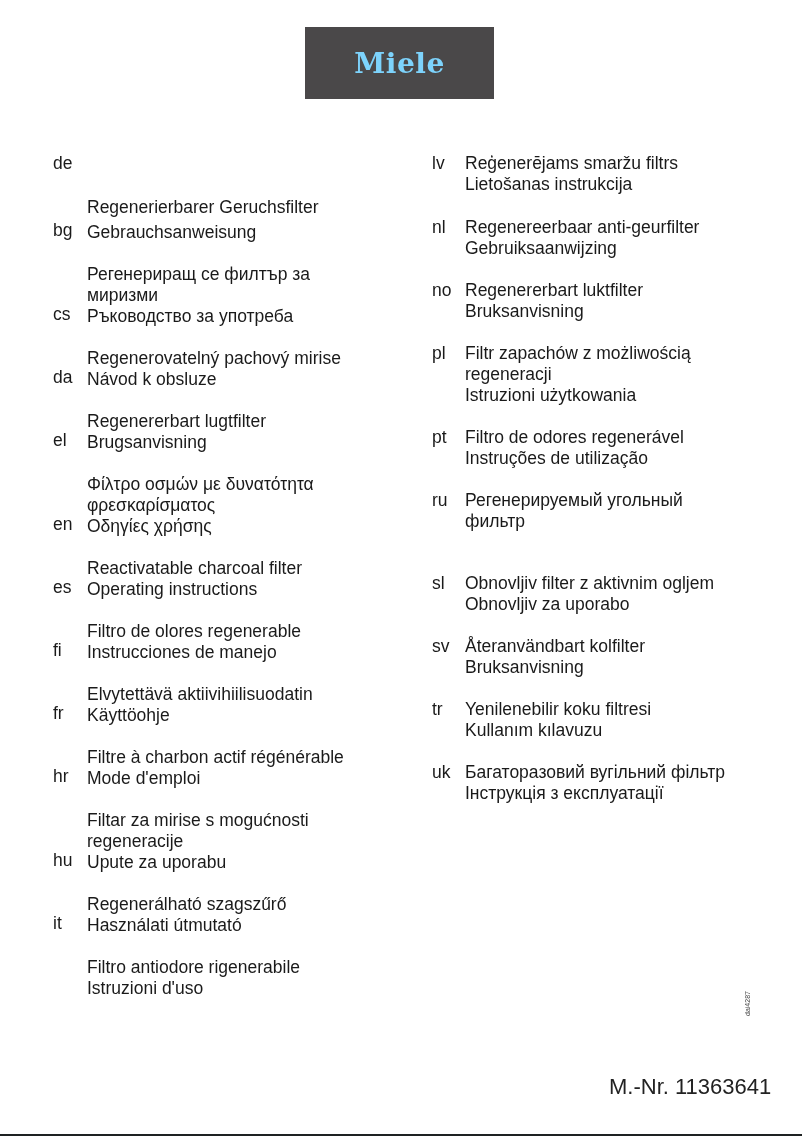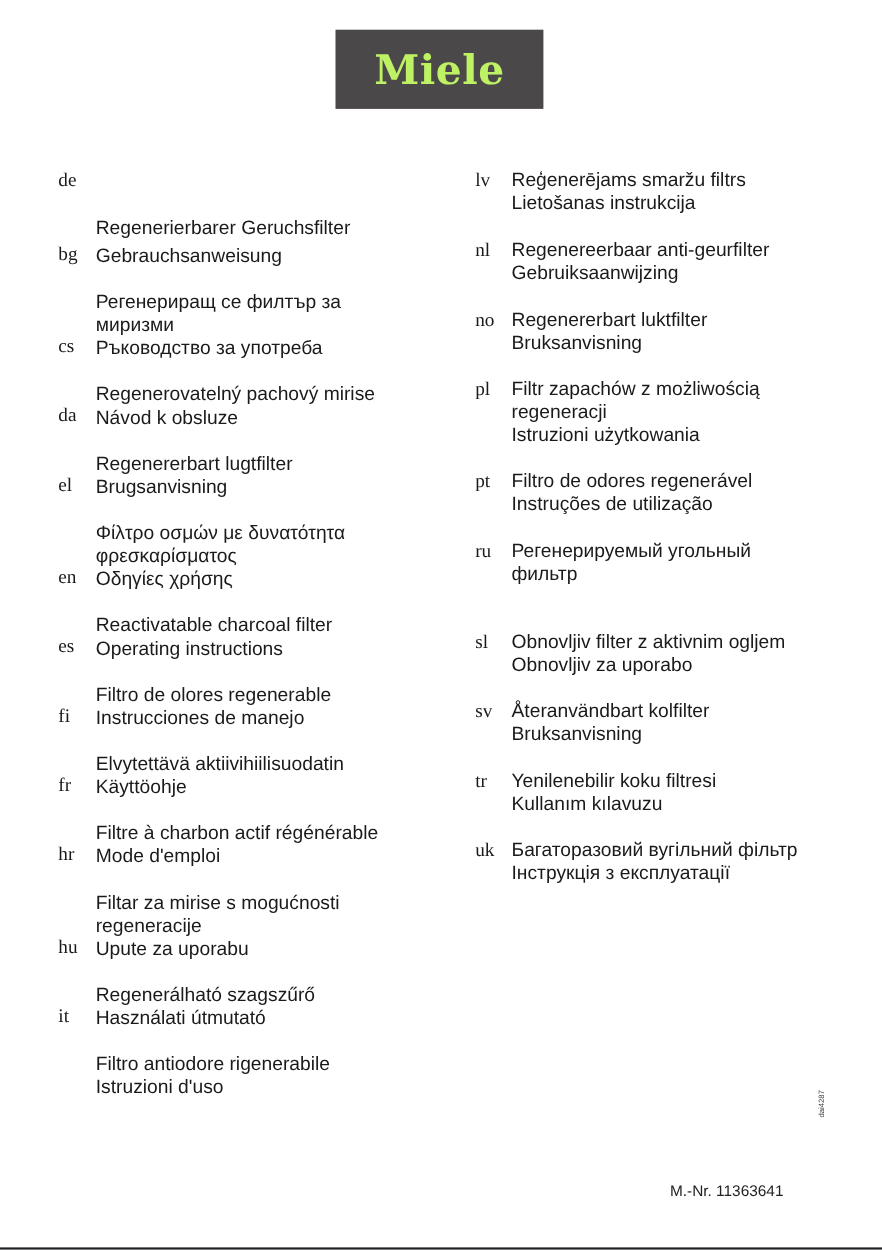--- a/index.html
+++ b/index.html
@@ -1,33 +1,33 @@
 <!DOCTYPE html>
 <html><head>
 <meta charset="utf-8">
 <style>
   html, body { margin: 0; padding: 0; background: #ffffff; }
   body { width: 802px; height: 1136px; position: relative; overflow: hidden;
          font-family: "Liberation Sans", sans-serif; color: #1a1a1a; }
   .logo { position: absolute; left: 305px; top: 27px; width: 189px; height: 72px;
           background: #4a4849; display: flex; align-items: center; justify-content: center; }
-  .logo span { color: #bef264; font-family: "DejaVu Serif", serif; font-weight: bold;
-               font-size: 37px; letter-spacing: 0.5px; }
+  .logo span { color: #7dd3fc; font-family: "DejaVu Serif", serif; font-weight: bold;
+               font-size: 28px; letter-spacing: 0.5px; }
   .entry { position: absolute; font-size: 17.5px; line-height: 21px; }
-  .entry .code { position: absolute; left: 0; top: 0; font-family: Liberation Serif, serif; }
+  .entry .code { position: absolute; left: 0; top: 0; }
   .entry .lines { position: absolute; top: 0; white-space: nowrap; }
   .entry .lines div { height: 21px; }
   .left .lines { left: 34px; margin-top: 44px; }
   .right .lines { left: 33px; }
   .left { left: 53px; }
   .right { left: 432px; }
   .docid { position: absolute; left: 744px; top: 990px; font-size: 7px; color: #444;
            transform: rotate(-90deg); transform-origin: left top; white-space: nowrap;
            top: 1016px; }
-  .partno { position: absolute; left: 609px; top: 1074px; font-size: 14px; color: #222; }
+  .partno { position: absolute; left: 609px; top: 1074px; font-size: 22px; color: #222; }
   .bottom-rule { position: absolute; left: 0; top: 1134px; width: 802px; height: 2px; background: #1e2223; }
 </style>
 </head>
 <body>
 
 <div class="logo">
   <span>Miele</span>
 </div>
 
 <div class="entry left" style="top:153px">

